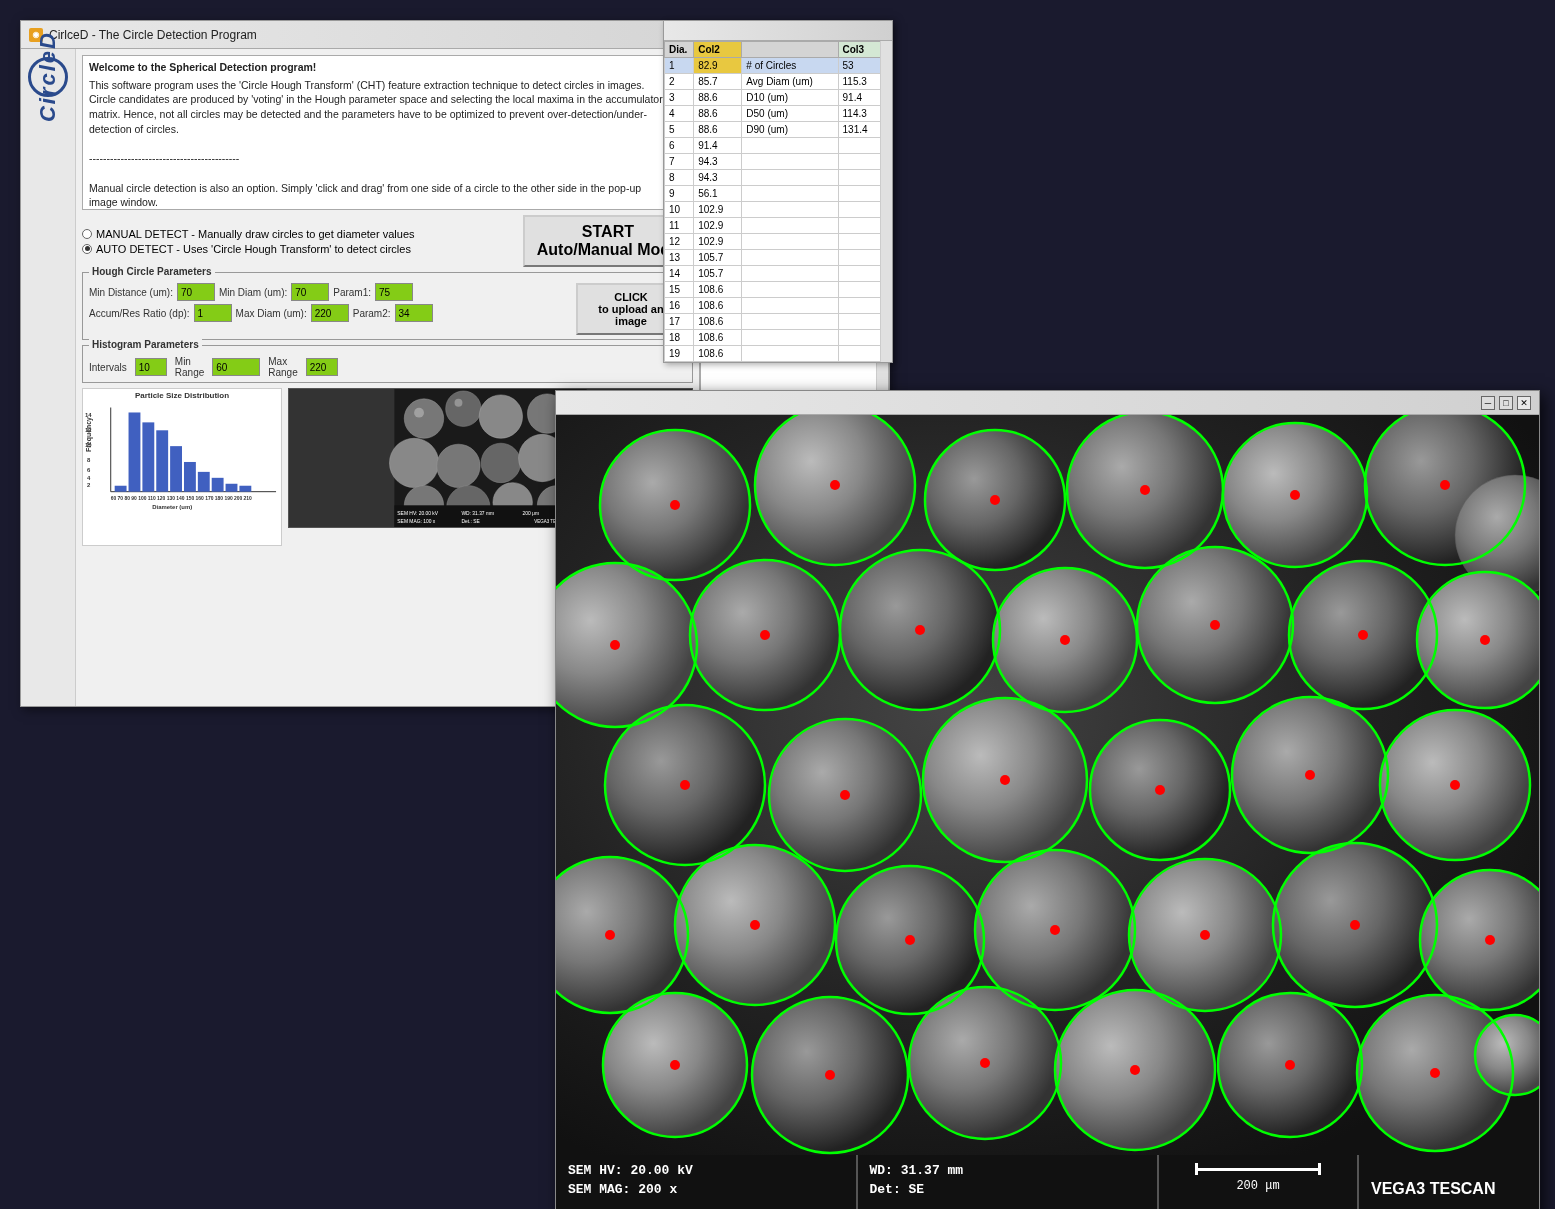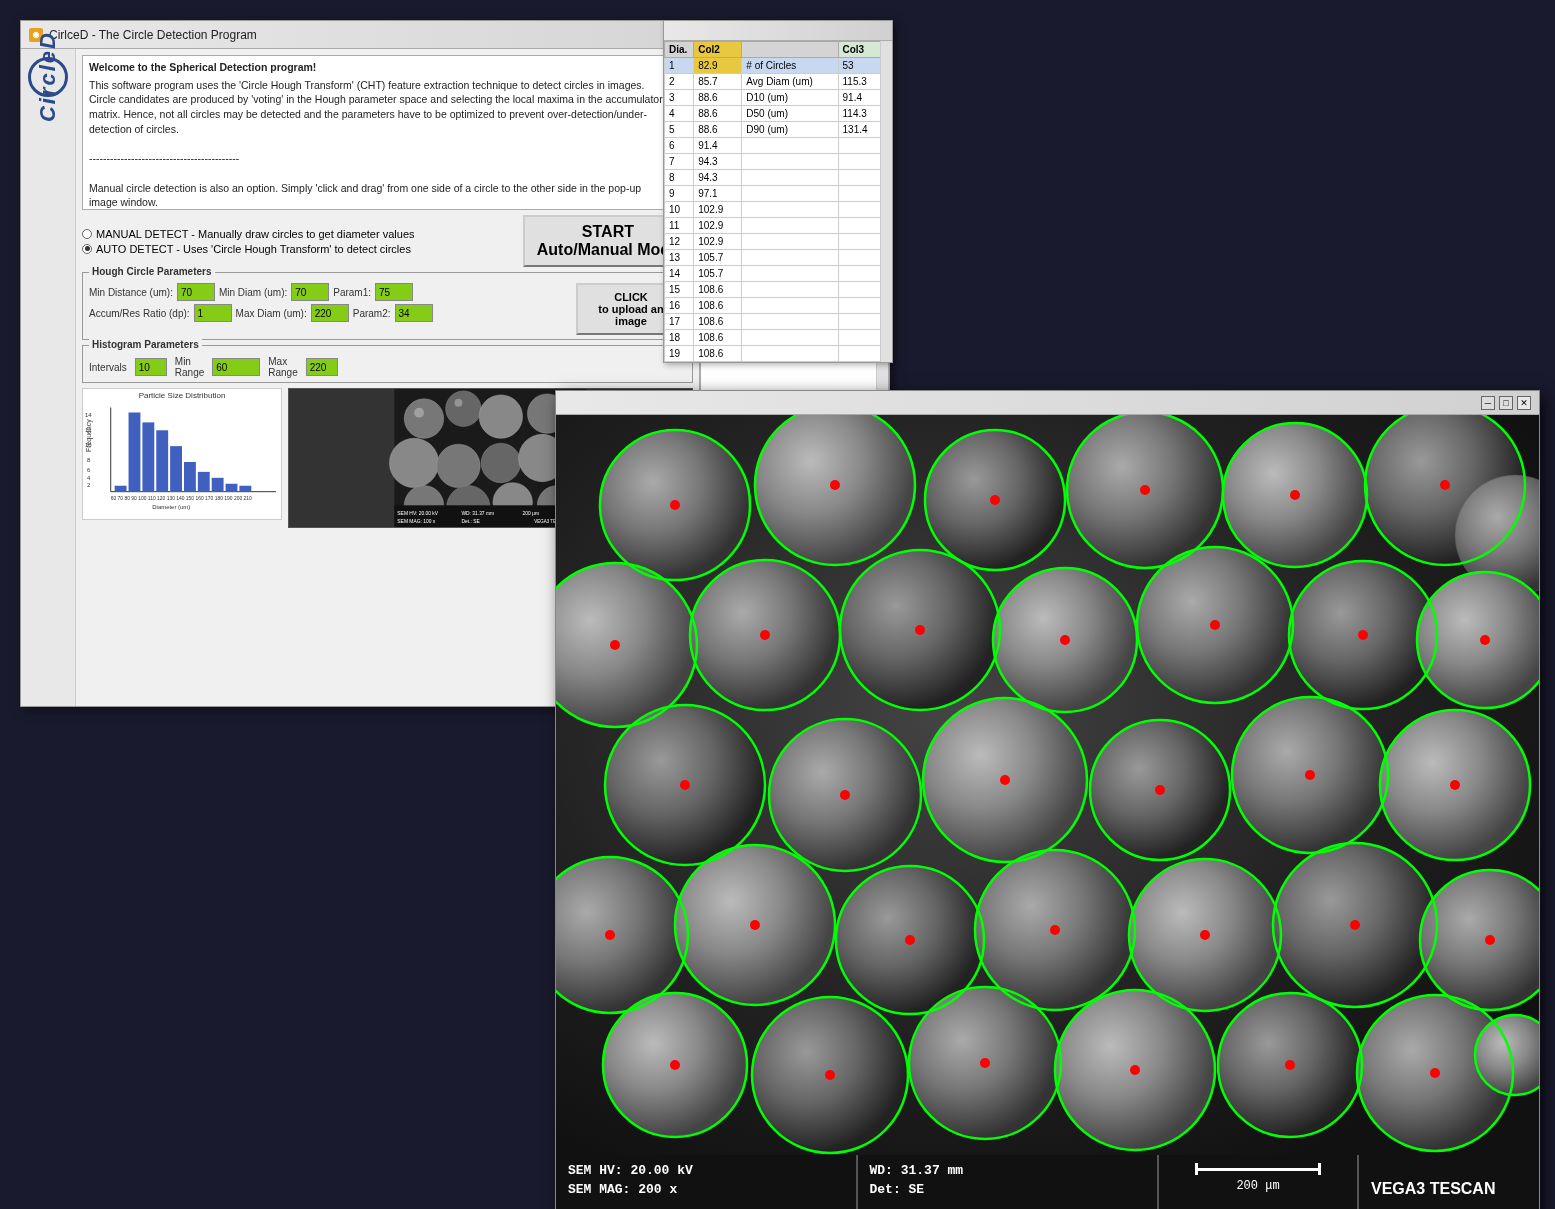--- a/index.html
+++ b/index.html
@@ -257,24 +257,25 @@
 
     
     .bottom-section {
       display: flex;
       gap: 6px;
       margin-top: 5px;
     }
 
     .histogram-container {
       flex: 0 0 200px;
-      height: 132px;
+      height: 158px;
       border: 1px solid #ccc;
       background: white;
       position: relative;
+      font-weight: bold;
     }
 
     .histogram-title {
       font-size: 8px;
       text-align: center;
       color: #333;
       padding: 2px 0;
     }
 
     .histogram-chart {
@@ -953,21 +954,21 @@
       <td></td>
     </tr>
           <tr>
       <td>8</td>
       <td style="background:white">94.3</td>
       <td></td>
       <td></td>
     </tr>
           <tr>
       <td>9</td>
-      <td style="background:white">97.1</td>
+      <td style="background:white">56.1</td>
       <td></td>
       <td></td>
     </tr>
           <tr>
       <td>10</td>
       <td style="background:white">102.9</td>
       <td></td>
       <td></td>
     </tr>
           <tr>

